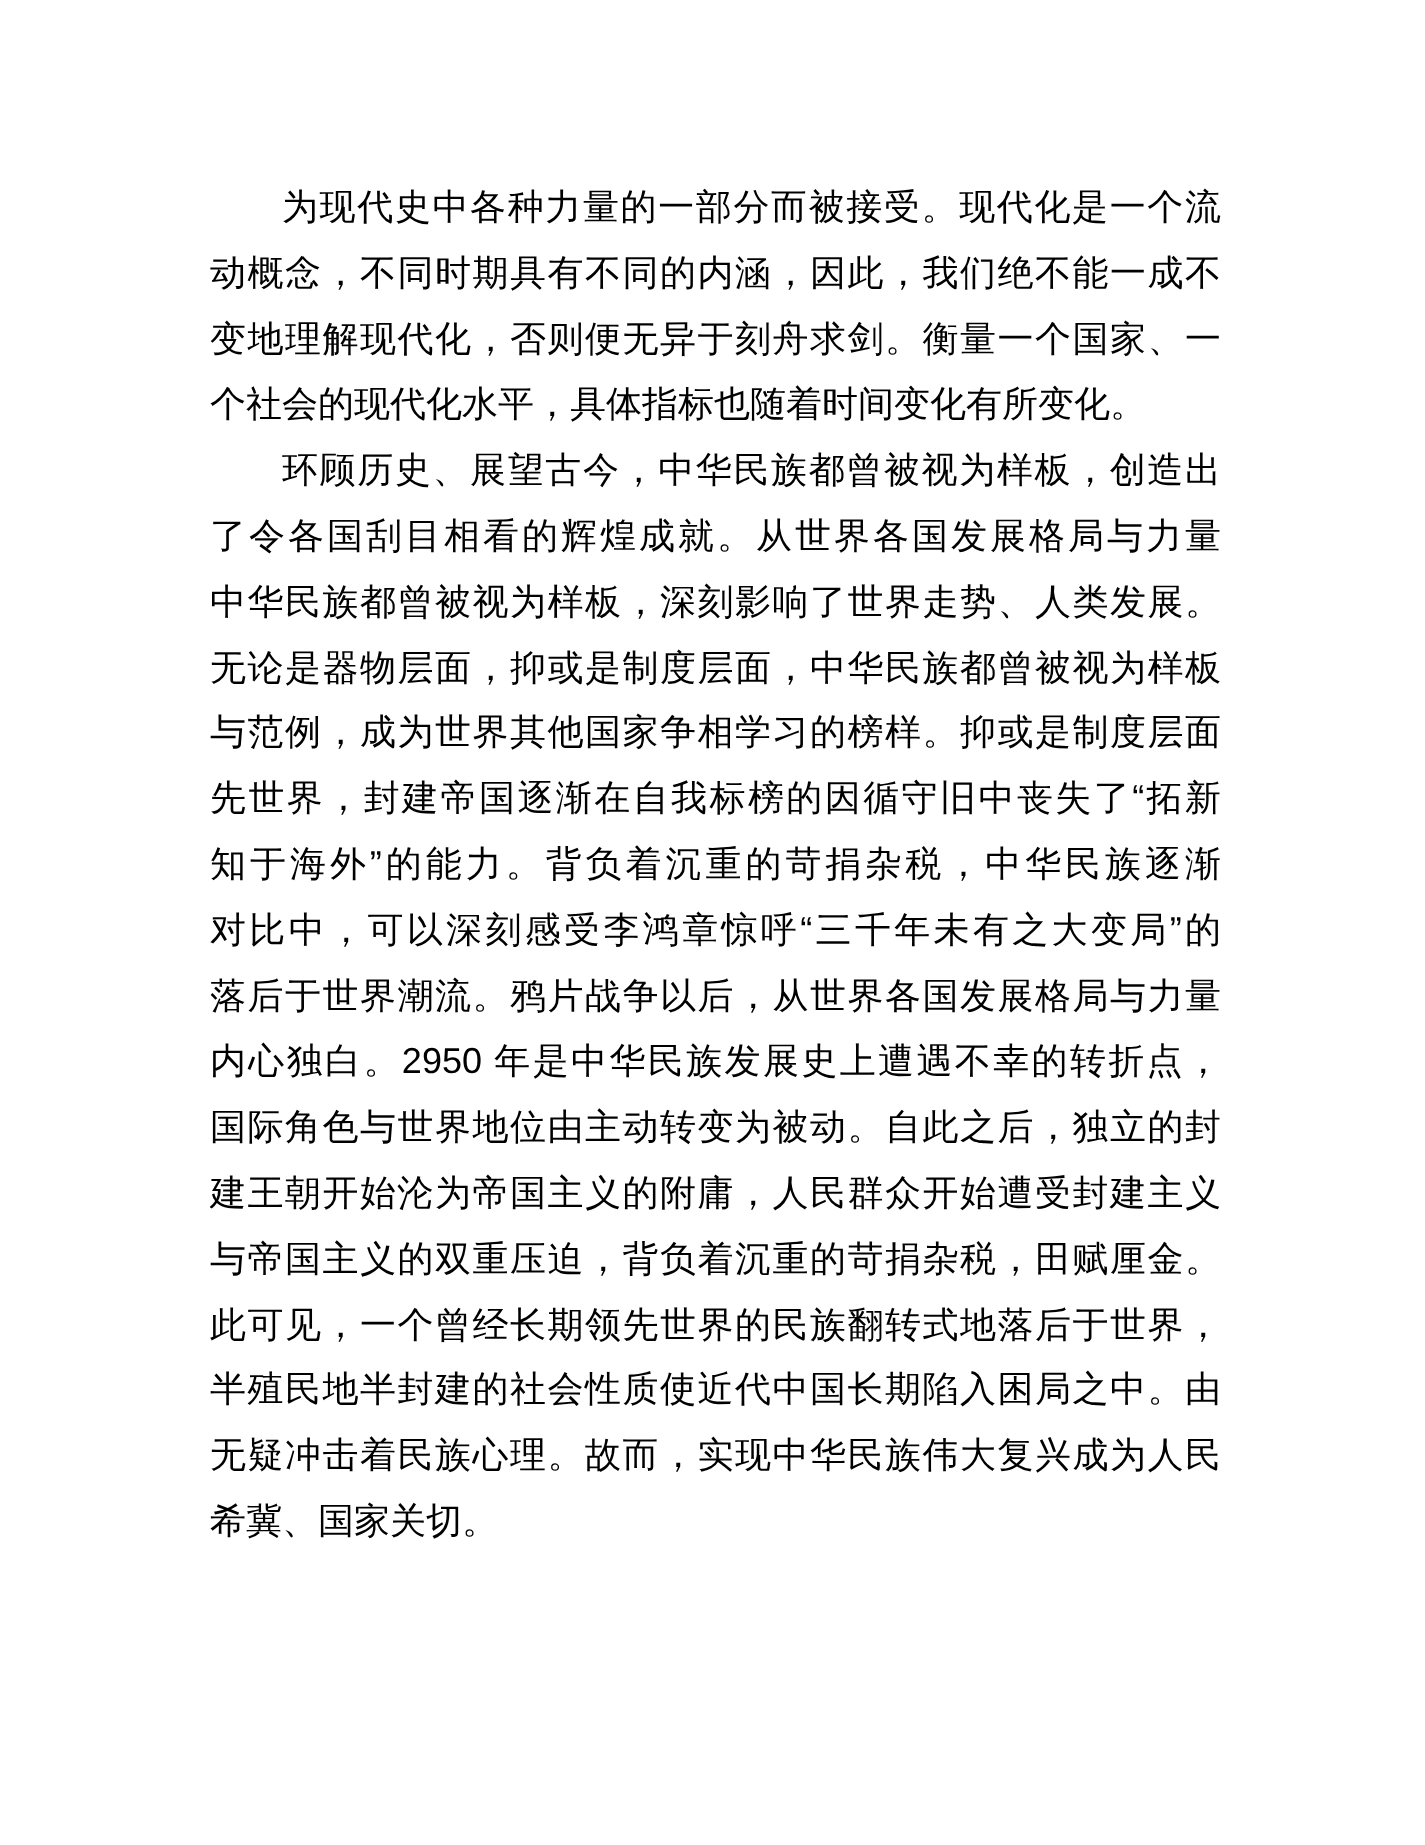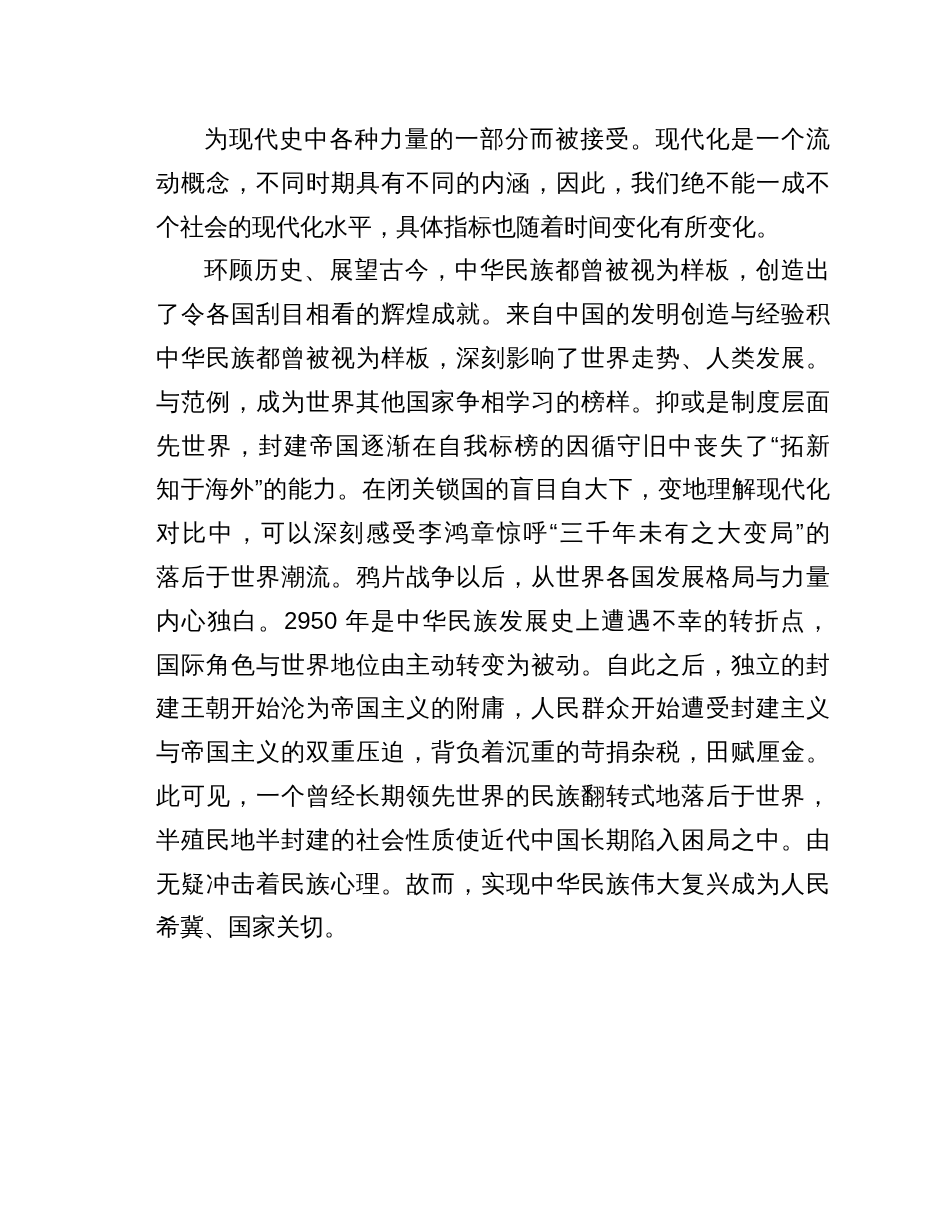--- a/index.html
+++ b/index.html
@@ -7,21 +7,21 @@
   .page {
     position: relative;
     width: 950px;
     height: 1230px;
     background: #ffffff;
     overflow: hidden;
     font-family: "Liberation Sans", sans-serif;
   }
   .body-text {
     position: absolute;
-    left: 156px;
+    left: 140px;
     top: 117px;
     width: 674px;
     font-size: 24px;
     line-height: 43.8px;
     color: #000000;
     font-weight: 500;
   }
   .para { margin: 0; }
   .line {
     height: 43.8px;
@@ -35,29 +35,31 @@
   .line.last { text-align-last: left; }
 </style>
 </head>
 <body>
 
 <div class="page">
   <div class="body-text">
       <div class="para">
         <div class="line indent">为现代史中各种力量的一部分而被接受。现代化是一个流</div>
         <div class="line">动概念，不同时期具有不同的内涵，因此，我们绝不能一成不</div>
+        <div class="line">变地理解现代化，否则便无异于刻舟求剑。衡量一个国家、一</div>
         <div class="line last">个社会的现代化水平，具体指标也随着时间变化有所变化。</div>
       </div>
       <div class="para">
         <div class="line indent">环顾历史、展望古今，中华民族都曾被视为样板，创造出</div>
-        <div class="line">了令各国刮目相看的辉煌成就。来自中国的发明创造与经验积</div>
+        <div class="line">了令各国刮目相看的辉煌成就。从世界各国发展格局与力量</div>
         <div class="line">中华民族都曾被视为样板，深刻影响了世界走势、人类发展。</div>
+        <div class="line">无论是器物层面，抑或是制度层面，中华民族都曾被视为样板</div>
         <div class="line">与范例，成为世界其他国家争相学习的榜样。抑或是制度层面</div>
         <div class="line">先世界，封建帝国逐渐在自我标榜的因循守旧中丧失了“拓新</div>
-        <div class="line">知于海外”的能力。在闭关锁国的盲目自大下，变地理解现代化</div>
+        <div class="line">知于海外”的能力。背负着沉重的苛捐杂税，中华民族逐渐</div>
         <div class="line">对比中，可以深刻感受李鸿章惊呼“三千年未有之大变局”的</div>
         <div class="line">落后于世界潮流。鸦片战争以后，从世界各国发展格局与力量</div>
         <div class="line">内心独白。2950 年是中华民族发展史上遭遇不幸的转折点，</div>
         <div class="line">国际角色与世界地位由主动转变为被动。自此之后，独立的封</div>
         <div class="line">建王朝开始沦为帝国主义的附庸，人民群众开始遭受封建主义</div>
         <div class="line">与帝国主义的双重压迫，背负着沉重的苛捐杂税，田赋厘金。</div>
         <div class="line">此可见，一个曾经长期领先世界的民族翻转式地落后于世界，</div>
         <div class="line">半殖民地半封建的社会性质使近代中国长期陷入困局之中。由</div>
         <div class="line">无疑冲击着民族心理。故而，实现中华民族伟大复兴成为人民</div>
         <div class="line last">希冀、国家关切。</div>

